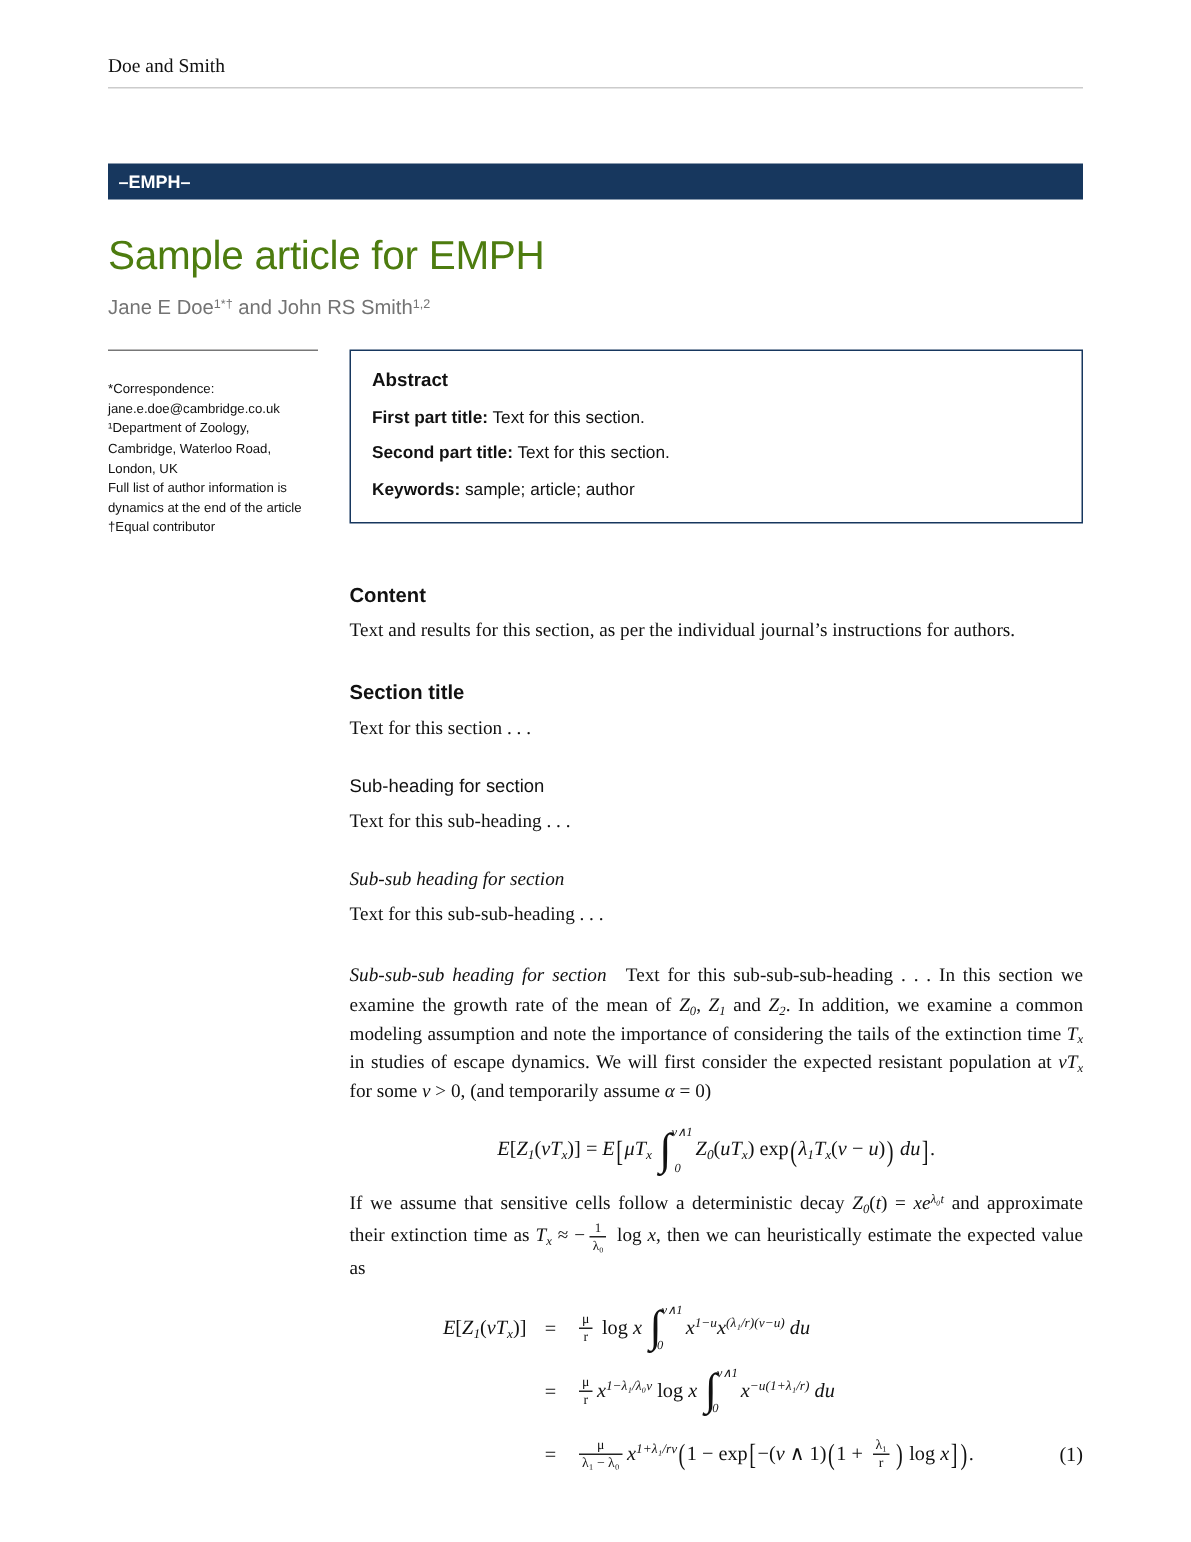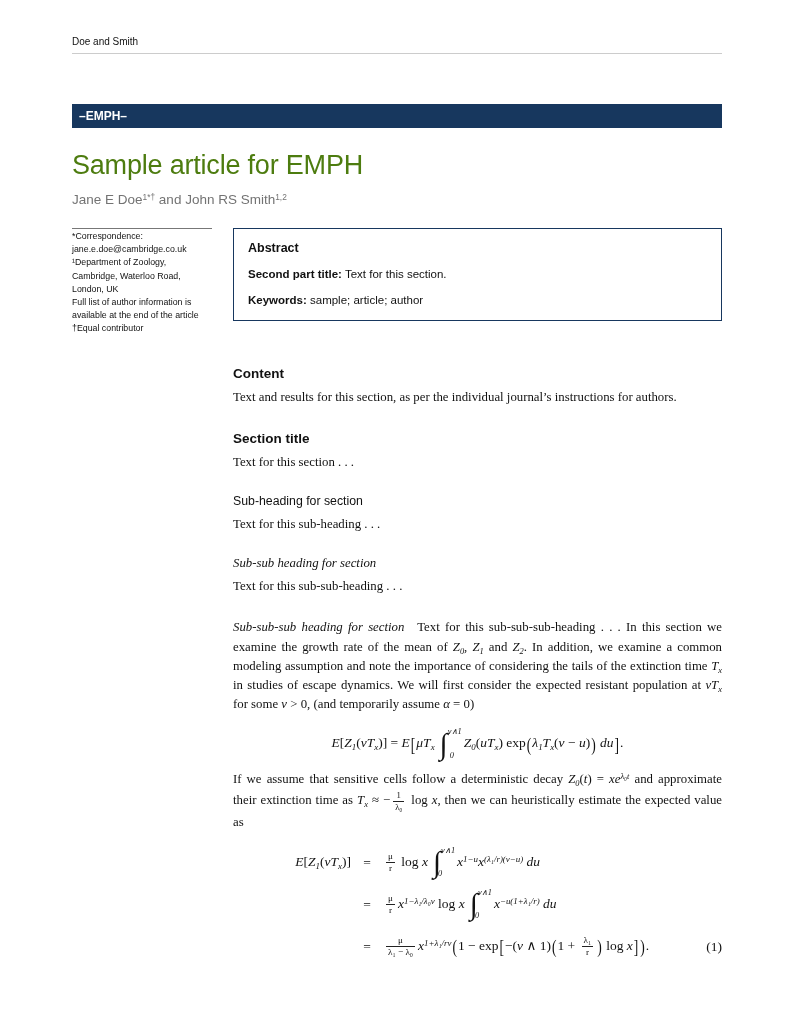--- a/index.html
+++ b/index.html
@@ -1,39 +1,39 @@
 <!DOCTYPE html>
 <html lang="en"><head>
 <meta charset="utf-8">
 <style>
   html,body{margin:0;padding:0;background:#ffffff;}
   .page{
     width:794px;height:1028px;background:#ffffff;position:relative;
     box-sizing:border-box;padding:36px 72px 0 72px;overflow:hidden;
     font-family:"Liberation Serif",serif;color:#111;
   }
-  .running-head{font-family:Liberation Sans, sans-serif;font-size:10px;color:#111;}
+  .running-head{font-family:Liberation Serif, serif;font-size:13px;color:#111;}
   .head-rule{border-top:1px solid #cccccc;margin-top:6px;}
   .banner{
     margin-top:50px;background:#17375E;color:#ffffff;
     font-family:"Liberation Sans",sans-serif;font-weight:bold;
     font-size:12px;line-height:22px;height:22px;padding:1px 7px;
   }
   .title{
     font-family:"Liberation Sans",sans-serif;font-weight:500;font-size:27px;
     color:#4d7c0f;margin:22px 0 0 0;letter-spacing:-0.2px;
   }
   .authors{font-family:"Liberation Sans",sans-serif;font-size:13.5px;margin-top:11px;color:#737373;}
   .authors .msup{font-style:normal;font-size:62%;vertical-align:0.45em;}
 
   .twocol{display:flex;margin-top:21px;}
   .sidenote{
     width:140px;flex:none;font-family:"Liberation Sans",sans-serif;
     font-size:8.8px;line-height:1.5;border-top:1px solid #777;
-    padding-top:1px;color:#111;
+    padding-top:19px;color:#111;
   }
   .abstract{
     margin-left:21px;width:532px;box-sizing:border-box;
     border:1px solid #17375E;padding:10px 14px 12px 14px;
     font-family:"Liberation Sans",sans-serif;font-size:11.5px;line-height:1.45;
     align-self:flex-start;
   }
   .abs-title{font-weight:bold;font-size:12.5px;margin-bottom:9px;}
   .abstract p{margin:6px 0 0 0;}
   .abstract .kw{margin-top:9px;}
@@ -99,26 +99,27 @@
   <div class="authors"><span class="mr">Jane E Doe</span><span class="msup">1*†</span><span class="mr"> and John RS Smith</span><span class="msup">1,2</span></div>
 
   <div class="twocol">
     <aside class="sidenote">
       <div>*Correspondence:</div>
       <div>jane.e.doe@cambridge.co.uk</div>
       <div>¹Department of Zoology,</div>
       <div>Cambridge, Waterloo Road,</div>
       <div>London, UK</div>
       <div>Full list of author information is</div>
-      <div>available at the end of the article</div>
+      <div>dynamics at the end of the article</div>
       <div>†Equal contributor</div>
     </aside>
 
     <section class="abstract">
       <div class="abs-title">Abstract</div>
+      <p><span class="mb">First part title:</span><span class="mr"> Text for this section.</span></p>
       <p><span class="mb">Second part title:</span><span class="mr"> Text for this section.</span></p>
       <p class="kw"><span class="mb">Keywords:</span><span class="mr"> sample; article; author</span></p>
     </section>
   </div>
 
   <main class="main">
 
     <h2 class="first">Content</h2>
     <p>Text and results for this section, as per the individual journal’s instructions for authors.</p>
 

